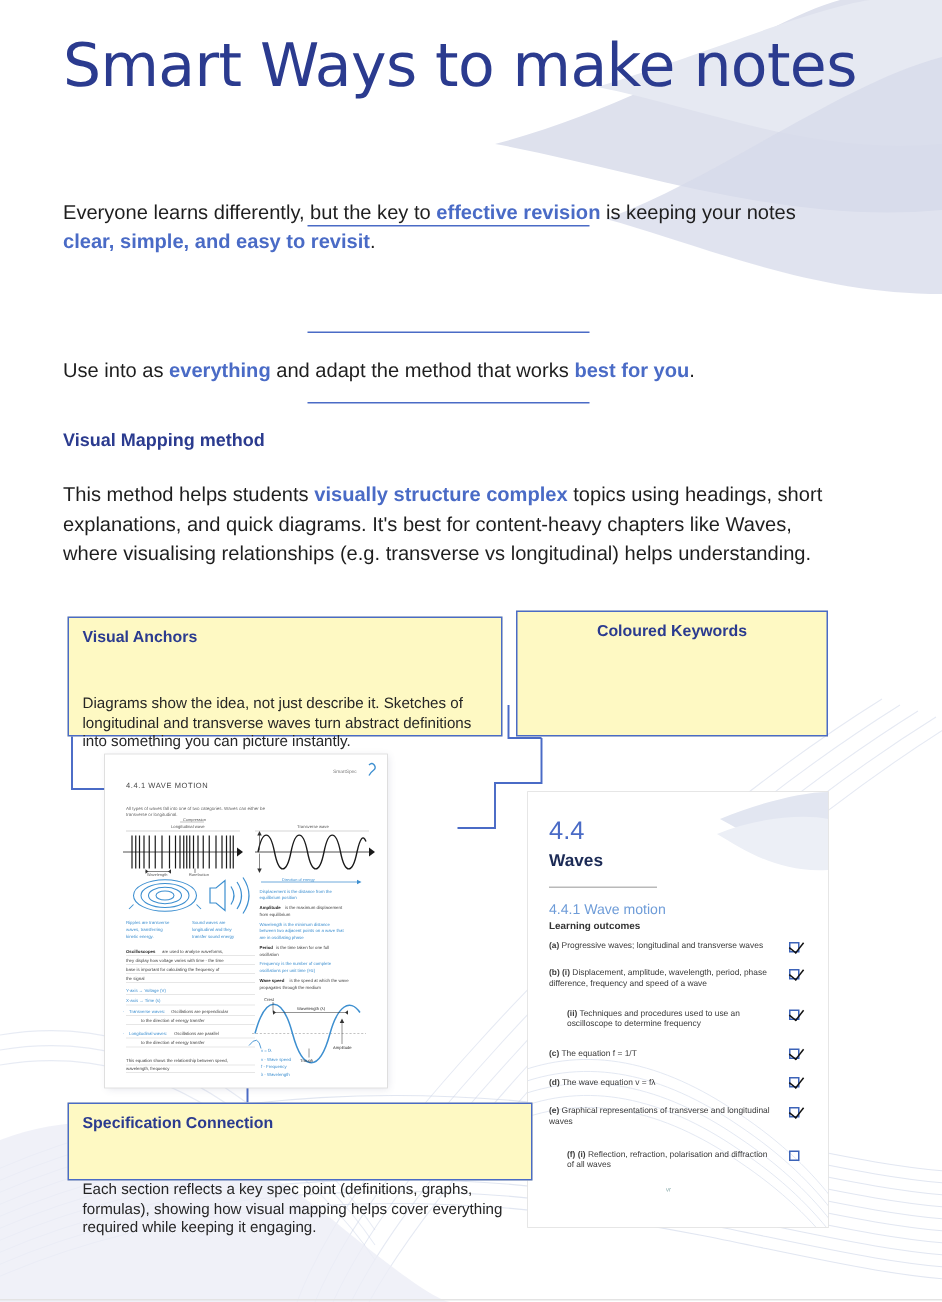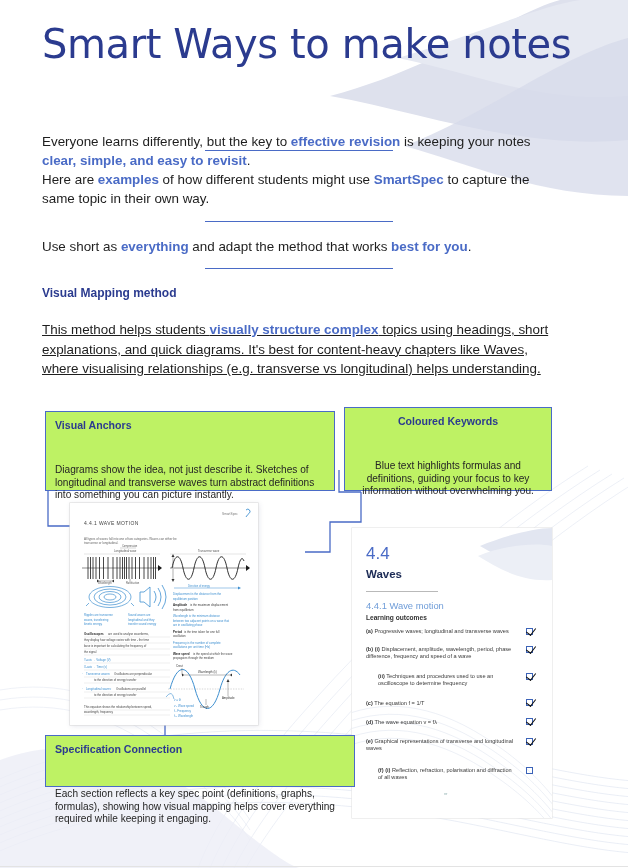--- a/index.html
+++ b/index.html
@@ -31,21 +31,21 @@
   .rule{
     position:absolute;height:0;border-top:1.6px solid #4a6bc6;width:188px;left:205px;
   }
   .section-head{
     position:absolute;left:42px;font-size:12px;font-weight:700;color:#2b3b8f;
   }
 
   
   .callout{
     position:absolute;box-sizing:border-box;
-    border:1.3px solid #4a6bc6;background:#bef264;
+    border:1.3px solid #4a6bc6;background:#fef9c3;
     padding:7px 9px 8px 9px;
   }
   .callout .ch{
     display:block;font-size:10.6px;font-weight:700;color:#2b3b8f;
     line-height:13px;margin-bottom:1px;
   }
   .callout .cb{
     display:block;font-size:10.1px;line-height:12.6px;color:#252525;margin-top:32px;
   }
 
@@ -129,32 +129,29 @@
     </g>
   </svg>
 
   <div class="title">Smart Ways to make notes</div>
 
   <div class="para" style="top:100px;margin-top:32px;">
     <span>Everyone learns differently, but the key to </span><b>effective revision</b><span> is keeping your notes </span><b>clear, simple, and easy to revisit</b><span>.</span>
   </div>
   <div class="rule" style="top:150px;"></div>
 
-  <div class="para" style="top:170px;">
-    <span>Here are </span><b>examples</b><span> of how different students might use </span><b>SmartSpec</b><span> to capture the same topic in their own way.</span>
-  </div>
   <div class="rule" style="top:221px;"></div>
 
   <div class="para" style="top:237px;">
-    <span>Use short as </span><b>everything</b><span> and adapt the method that works </span><b>best for you</b><span>.</span>
+    <span>Use into as </span><b>everything</b><span> and adapt the method that works </span><b>best for you</b><span>.</span>
   </div>
   <div class="rule" style="top:268px;"></div>
 
   <div class="section-head" style="top:286px;">Visual Mapping method</div>
-  <div class="para" style="top:320px;width:512px;line-height:19.5px;text-decoration:underline;">
+  <div class="para" style="top:320px;width:512px;line-height:19.5px;">
     <span>This method helps students </span><b>visually structure complex</b><span> topics using headings, short explanations, and quick diagrams. It's best for content-heavy chapters like Waves, where visualising relationships (e.g. transverse vs longitudinal) helps understanding.</span>
   </div>
 
   <svg style="position:absolute;left:0;top:0;width:628px;height:868px;">
 
     <path d="M48,490 L48,526 L118,526" fill="none" stroke="#4a6bc6" stroke-width="1.3"></path>
 
     <path d="M350,491 L350,516 L441,516" fill="none" stroke="#4a6bc6" stroke-width="1.3" opacity="0"></path>
     <path d="M339,470 L339,492 L361,492" fill="none" stroke="#4a6bc6" stroke-width="1.3"></path>
     <path d="M361,492 L361,522 L330,522 L330,552 L305,552" fill="none" stroke="#4a6bc6" stroke-width="1.3"></path>
@@ -388,21 +385,20 @@
     <div class="sp-mark">ᵥᵣ</div>
   </div>
 
   <div class="callout" style="left:45px;top:411px;width:290px;height:80px;">
     <span class="ch">Visual Anchors</span>
     <span class="cb">Diagrams show the idea, not just describe it. Sketches of longitudinal and transverse waves turn abstract definitions into something you can picture instantly.</span>
   </div>
 
   <div class="callout" style="left:344px;top:407px;width:208px;height:84px;text-align:center;">
     <span class="ch">Coloured Keywords</span>
-    <span class="cb">Blue text highlights formulas and definitions, guiding your focus to key information without overwhelming you.</span>
   </div>
 
   <div class="callout" style="left:45px;top:735px;width:310px;height:52px;">
     <span class="ch">Specification Connection</span>
     <span class="cb">Each section reflects a key spec point (definitions, graphs, formulas), showing how visual mapping helps cover everything required while keeping it engaging.</span>
   </div>
 
 </div>
 
 </body></html>

